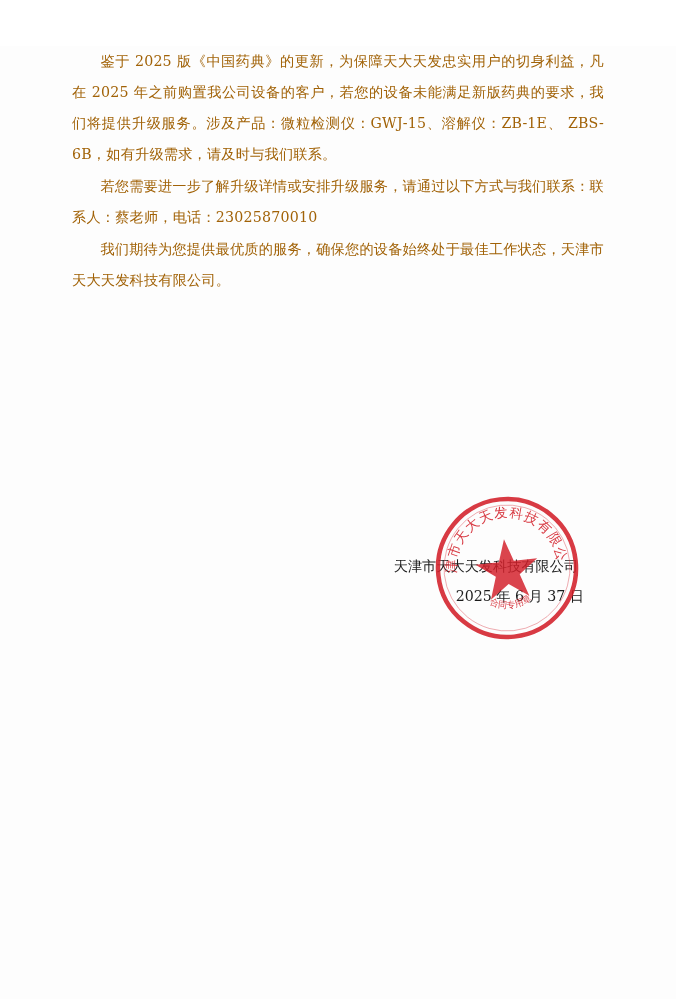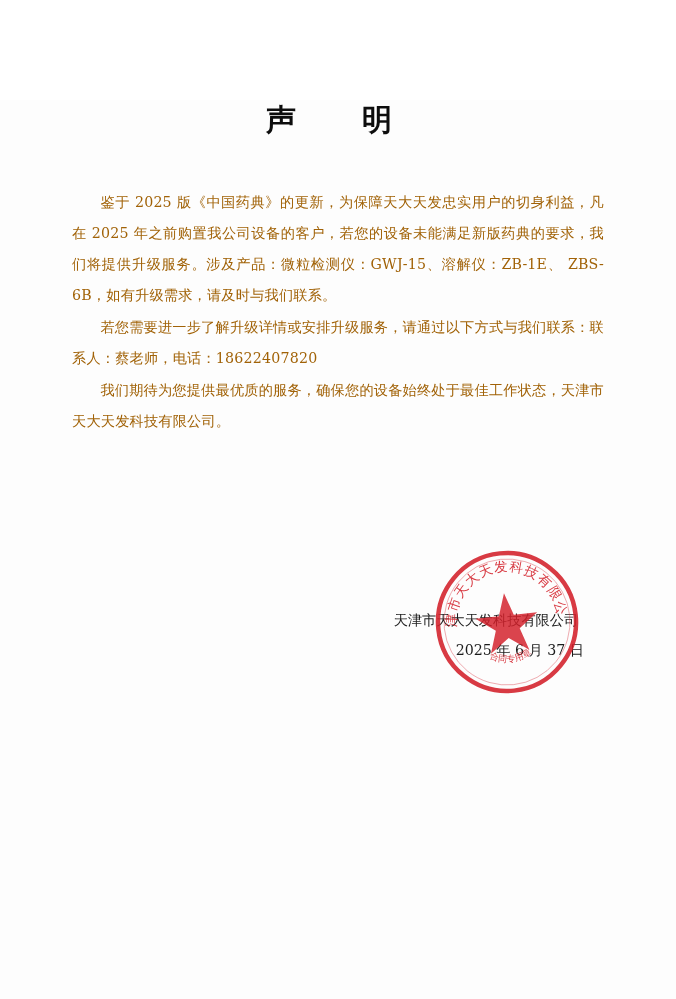--- a/index.html
+++ b/index.html
@@ -84,25 +84,24 @@
     font-family: "DejaVu Serif", "Liberation Serif", serif;
     font-size: 9px;
     fill: #d3202a;
   }
 </style>
 </head>
 <body>
 
 <div class="page">
 
-  <h1 class="doc-title">声　明</h1>
 
   <div class="body-block">
     <p class="para">鉴于 2025 版《中国药典》的更新，为保障天大天发忠实用户的切身利益，凡在 2025 年之前购置我公司设备的客户，若您的设备未能满足新版药典的要求，我们将提供升级服务。涉及产品：微粒检测仪：GWJ-15、溶解仪：ZB-1E、 ZBS-6B，如有升级需求，请及时与我们联系。</p>
-    <p class="para">若您需要进一步了解升级详情或安排升级服务，请通过以下方式与我们联系：联系人：蔡老师，电话：18622407820</p>
+    <p class="para">若您需要进一步了解升级详情或安排升级服务，请通过以下方式与我们联系：联系人：蔡老师，电话：23025870010</p>
     <p class="para">我们期待为您提供最优质的服务，确保您的设备始终处于最佳工作状态，天津市天大天发科技有限公司。</p>
   </div>
 
   <div class="signature-block">
     <div class="sig-line">天津市天大天发科技有限公司</div>
     <div class="sig-line sig-date">2025 年 6 月 37 日</div>
   </div>
 
   <div class="seal">
     <svg width="146" height="146" viewBox="0 0 146 146" xmlns="http://www.w3.org/2000/svg">

